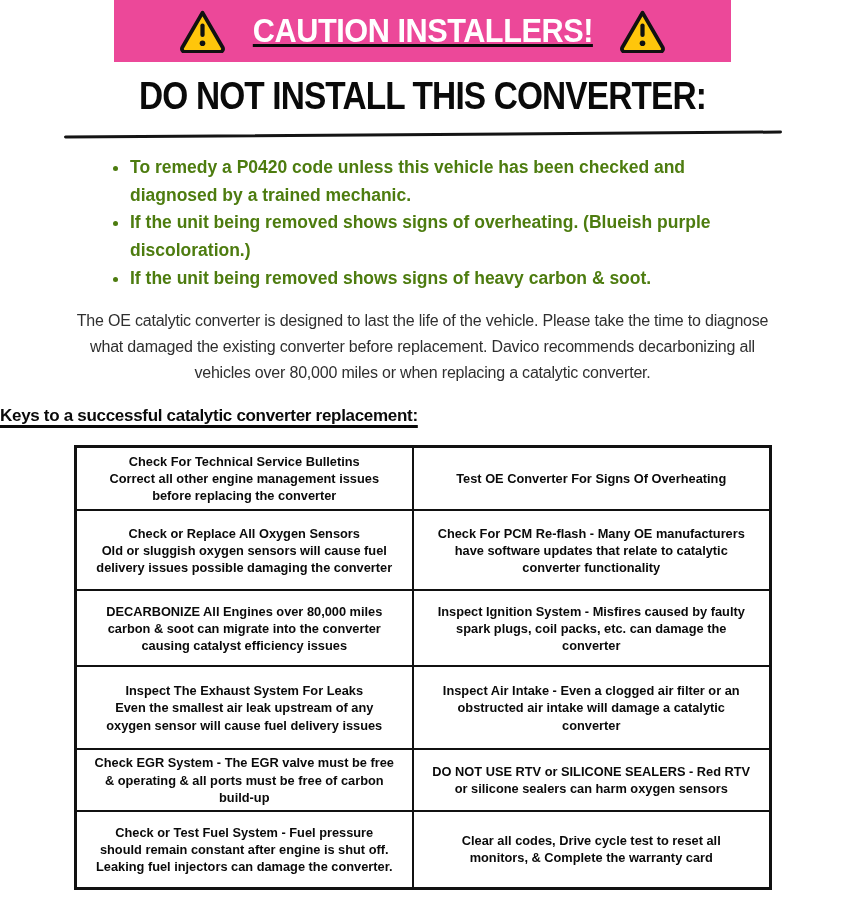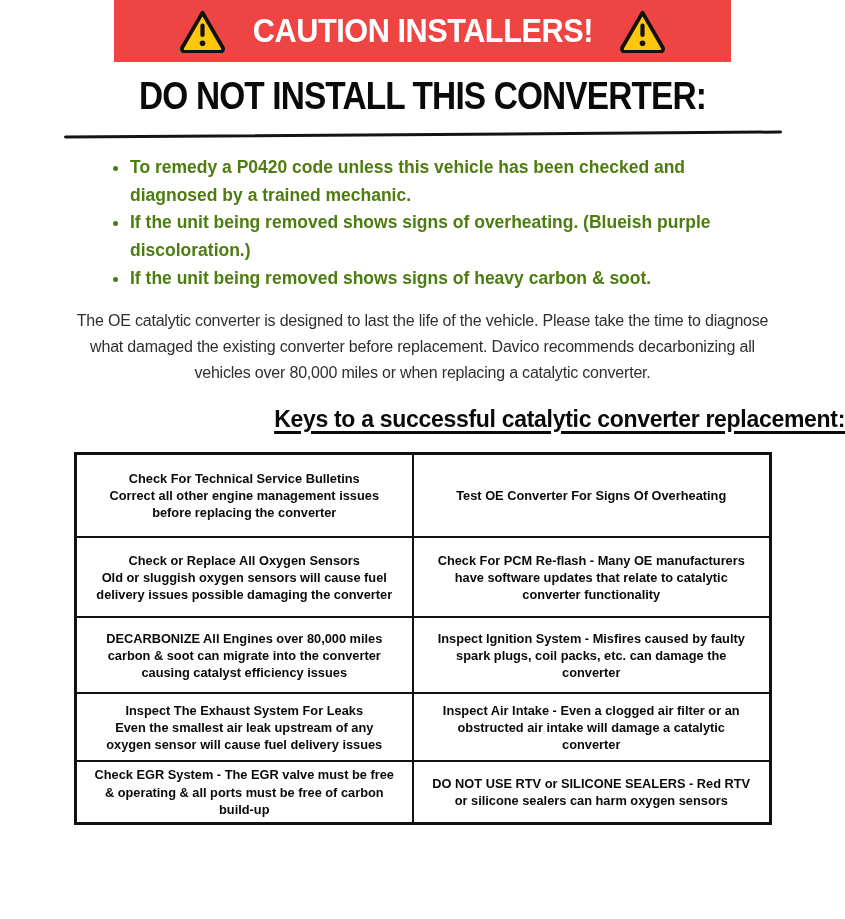--- a/index.html
+++ b/index.html
@@ -74,22 +74,22 @@
     font-size: 16px;
     letter-spacing: -0.2px;
     line-height: 1.62;
     color: #2f2f2f;
     white-space: pre-line;
   }
 
   
   .keys-heading {
     margin: 20px 0 0 0;
-    text-align: right;
-    font-size: 23px;
+    text-align: left;
+    font-size: 17px;
     font-weight: 800;
     letter-spacing: -0.3px;
     text-decoration: underline;
     text-decoration-thickness: 2.5px;
     text-underline-offset: 4px;
     color: #0a0a0a;
   }
 
   
   .keys-table {
@@ -105,33 +105,33 @@
     border: 2px solid #111111;
     font-weight: bold;
     font-size: 12.8px;
     line-height: 1.35;
     text-align: center;
     vertical-align: middle;
     padding: 4px 18px;
     white-space: pre-line;
     color: #0a0a0a;
   }
-  .keys-table tr:nth-child(1) { height: 84px; }
+  .keys-table tr:nth-child(1) { height: 64px; }
   .keys-table tr:nth-child(2) { height: 80px; padding-left: 44px; }
   .keys-table tr:nth-child(3) { height: 76px; }
-  .keys-table tr:nth-child(4) { height: 68px; margin-top: 38px; }
+  .keys-table tr:nth-child(4) { height: 83px; margin-top: 38px; }
   .keys-table tr:nth-child(5) { height: 59px; }
   .keys-table tr:nth-child(6) { height: 77px; }
 </style>
 </head>
 <body>
 
 <div class="page">
 
-  <div class="banner" style="background: #ef4444;">
+  <div class="banner" style="background: #ec4899; text-decoration: underline;">
     <span class="warn-icon">
       <svg viewBox="0 0 100 92" aria-hidden="true">
         <path d="M50 7 L93 81 a6.5 6.5 0 0 1 -5.6 9.5 H12.6 A6.5 6.5 0 0 1 7 81 Z" fill="#FFC60B" stroke="#111111" stroke-width="8" stroke-linejoin="round"></path>
         <rect x="45.5" y="30" width="9" height="29" rx="4.5" fill="#111111"></rect>
         <circle cx="50" cy="72" r="6" fill="#111111"></circle>
       </svg>
     </span>
     <span class="banner-title">CAUTION INSTALLERS!</span>
     <span class="warn-icon">
       <svg viewBox="0 0 100 92" aria-hidden="true">
@@ -182,16 +182,20 @@
       </tr>
       <tr>
         <td>Inspect The Exhaust System For Leaks
 Even the smallest air leak upstream of any oxygen sensor will cause fuel delivery issues</td>
         <td>Inspect Air Intake - Even a clogged air filter or an obstructed air intake will damage a catalytic converter</td>
       </tr>
       <tr>
         <td>Check EGR System - The EGR valve must be free &amp; operating &amp; all ports must be free of carbon build-up</td>
         <td>DO NOT USE RTV or SILICONE SEALERS - Red RTV or silicone sealers can harm oxygen sensors</td>
       </tr>
+      <tr>
+        <td>Check or Test Fuel System - Fuel pressure should remain constant after engine is shut off.  Leaking fuel injectors can damage the converter.</td>
+        <td>Clear all codes,  Drive cycle test to reset all monitors, &amp; Complete the warranty card</td>
+      </tr>
     </tbody>
   </table>
 
 </div>
 
 </body></html>

